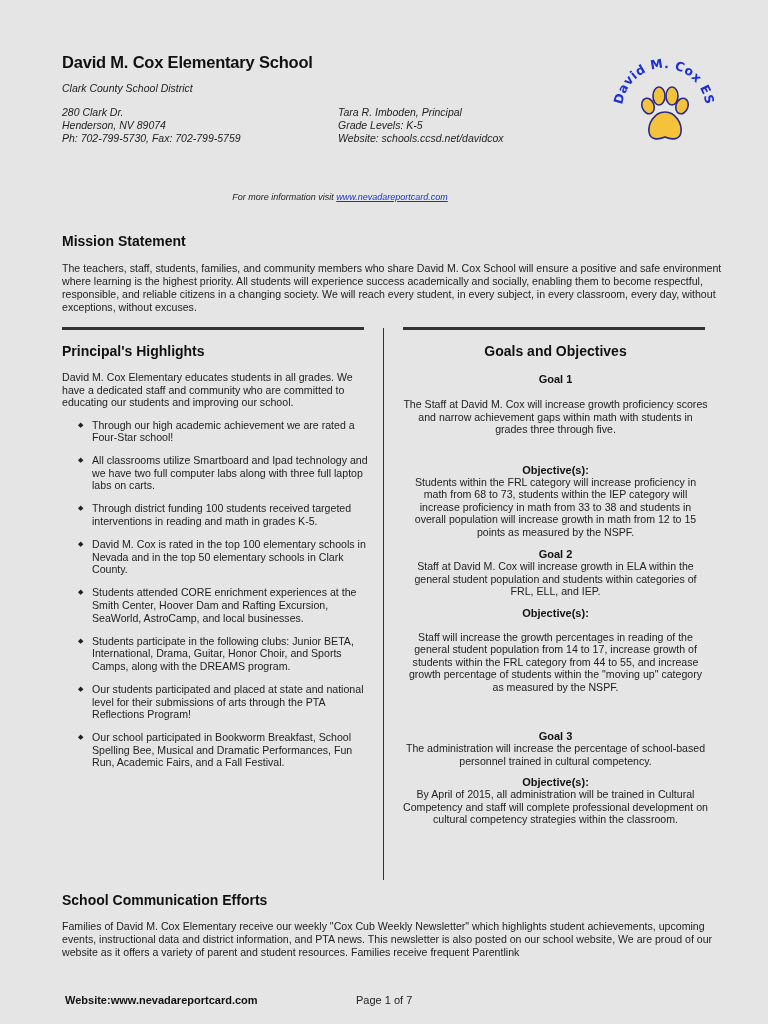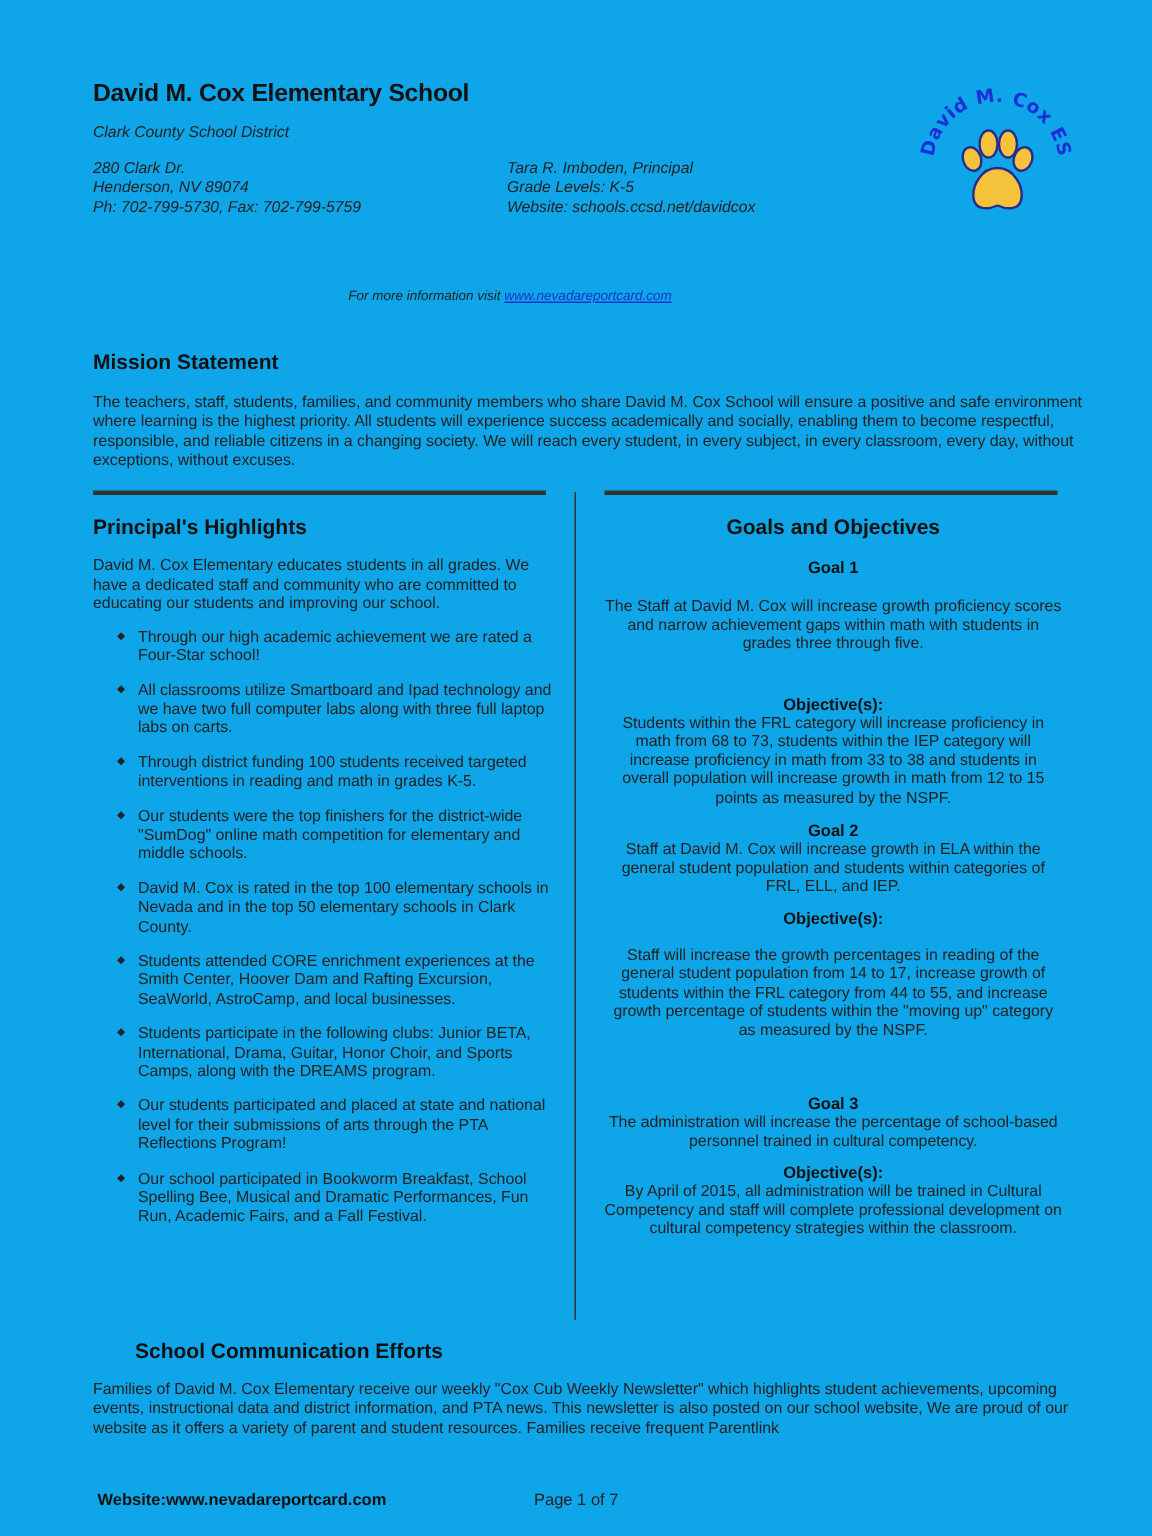--- a/index.html
+++ b/index.html
@@ -1,19 +1,19 @@
 <!DOCTYPE html>
 <html><head>
 <meta charset="utf-8">
 <style>
   * { box-sizing: border-box; margin: 0; padding: 0; }
   html, body { width: 768px; height: 1024px; background: #ffffff; overflow: hidden; }
   body { font-family: "Liberation Sans", sans-serif; color: #111; position: relative; }
 
-  .page { position: absolute; left: 0; top: 0; width: 768px; height: 1024px; background: #0ea5e9; }
+  .page { position: absolute; left: 0; top: 0; width: 768px; height: 1024px; background: #e5e5e5; }
 
   .school-name { position: absolute; left: 62px; top: 53px; font-size: 16.5px; font-weight: bold; letter-spacing: -0.2px; color: #111; }
   .district { position: absolute; left: 62px; top: 82px; font-size: 10.5px; font-style: italic; color: #222; }
   .addr { position: absolute; left: 62px; top: 106px; font-size: 10.5px; font-style: italic; line-height: 13px; color: #222; }
   .principal-info { position: absolute; left: 338px; top: 106px; font-size: 10.5px; font-style: italic; line-height: 13px; color: #222; }
   .addr div, .principal-info div { white-space: nowrap; }
 
   .logo { position: absolute; left: 608px; top: 48px; width: 110px; height: 100px; }
 
   .report-title { position: absolute; left: 0; width: 768px; top: 166px; text-align: center; font-size: 16px; font-weight: bold; color: #111; }
@@ -35,21 +35,21 @@
   .p { font-size: 10.6px; line-height: 12.5px; color: #222; }
   .intro { margin-top: 12px; }
 
   ul.bullets { list-style: none; margin-top: 10px; padding-left: 30px; }
   ul.bullets li { position: relative; font-size: 10.6px; line-height: 12.6px; color: #222; margin-bottom: 10.5px; }
   ul.bullets li .bullet { position: absolute; left: -14px; top: 0; font-size: 7px; line-height: 12.6px; color: #222; }
 
   .goal-h { font-size: 11px; font-weight: bold; color: #111; }
   .obj-h { font-size: 11px; font-weight: bold; color: #111; }
 
-  .comm-h { position: absolute; left: 62px; top: 892px; margin-left: 28px; }
+  .comm-h { position: absolute; left: 62px; top: 892px; }
   .comm-text { position: absolute; left: 62px; top: 920px; width: 670px; font-size: 10.6px; line-height: 13px; color: #222; }
 
   .footer-site { position: absolute; left: 65px; top: 994px; font-size: 11px; font-weight: bold; color: #111; }
   .footer-page { position: absolute; left: 356px; top: 994px; font-size: 11px; color: #222; }
 </style>
 </head>
 <body>
 
 <div class="page">
 
@@ -97,21 +97,20 @@
   <div class="rule right"></div>
   <div class="vdivider"></div>
 
   <div class="col-left">
     <div class="h2">Principal's Highlights</div>
     <div class="p intro">David M. Cox Elementary educates students in all grades. We have a dedicated staff and community who are committed to educating our students and improving our school.</div>
     <ul class="bullets">
       <li><span class="bullet">◆</span><span>Through our high academic achievement we are rated a Four-Star school!</span></li>
       <li><span class="bullet">◆</span><span>All classrooms utilize Smartboard and Ipad technology and we have two full computer labs along with three full laptop labs on carts.</span></li>
       <li><span class="bullet">◆</span><span>Through district funding 100 students received targeted interventions in reading and math in grades K-5.</span></li>
-      <li><span class="bullet">◆</span><span>Our students were the top finishers for the district-wide "SumDog" online math competition for elementary and middle schools.</span></li>
       <li><span class="bullet">◆</span><span>David M. Cox is rated in the top 100 elementary schools in Nevada and in the top 50 elementary schools in Clark County.</span></li>
       <li><span class="bullet">◆</span><span>Students attended CORE enrichment experiences at the Smith Center, Hoover Dam and Rafting Excursion, SeaWorld, AstroCamp, and local businesses.</span></li>
       <li><span class="bullet">◆</span><span>Students participate in the following clubs: Junior BETA, International, Drama, Guitar, Honor Choir, and Sports Camps, along with the DREAMS program.</span></li>
       <li><span class="bullet">◆</span><span>Our students participated and placed at state and national level for their submissions of arts through the PTA Reflections Program!</span></li>
       <li><span class="bullet">◆</span><span>Our school participated in Bookworm Breakfast, School Spelling Bee, Musical and Dramatic Performances, Fun Run, Academic Fairs, and a Fall Festival.</span></li>
     </ul>
   </div>
 
   <div class="col-right">
     <div class="h2">Goals and Objectives</div>

